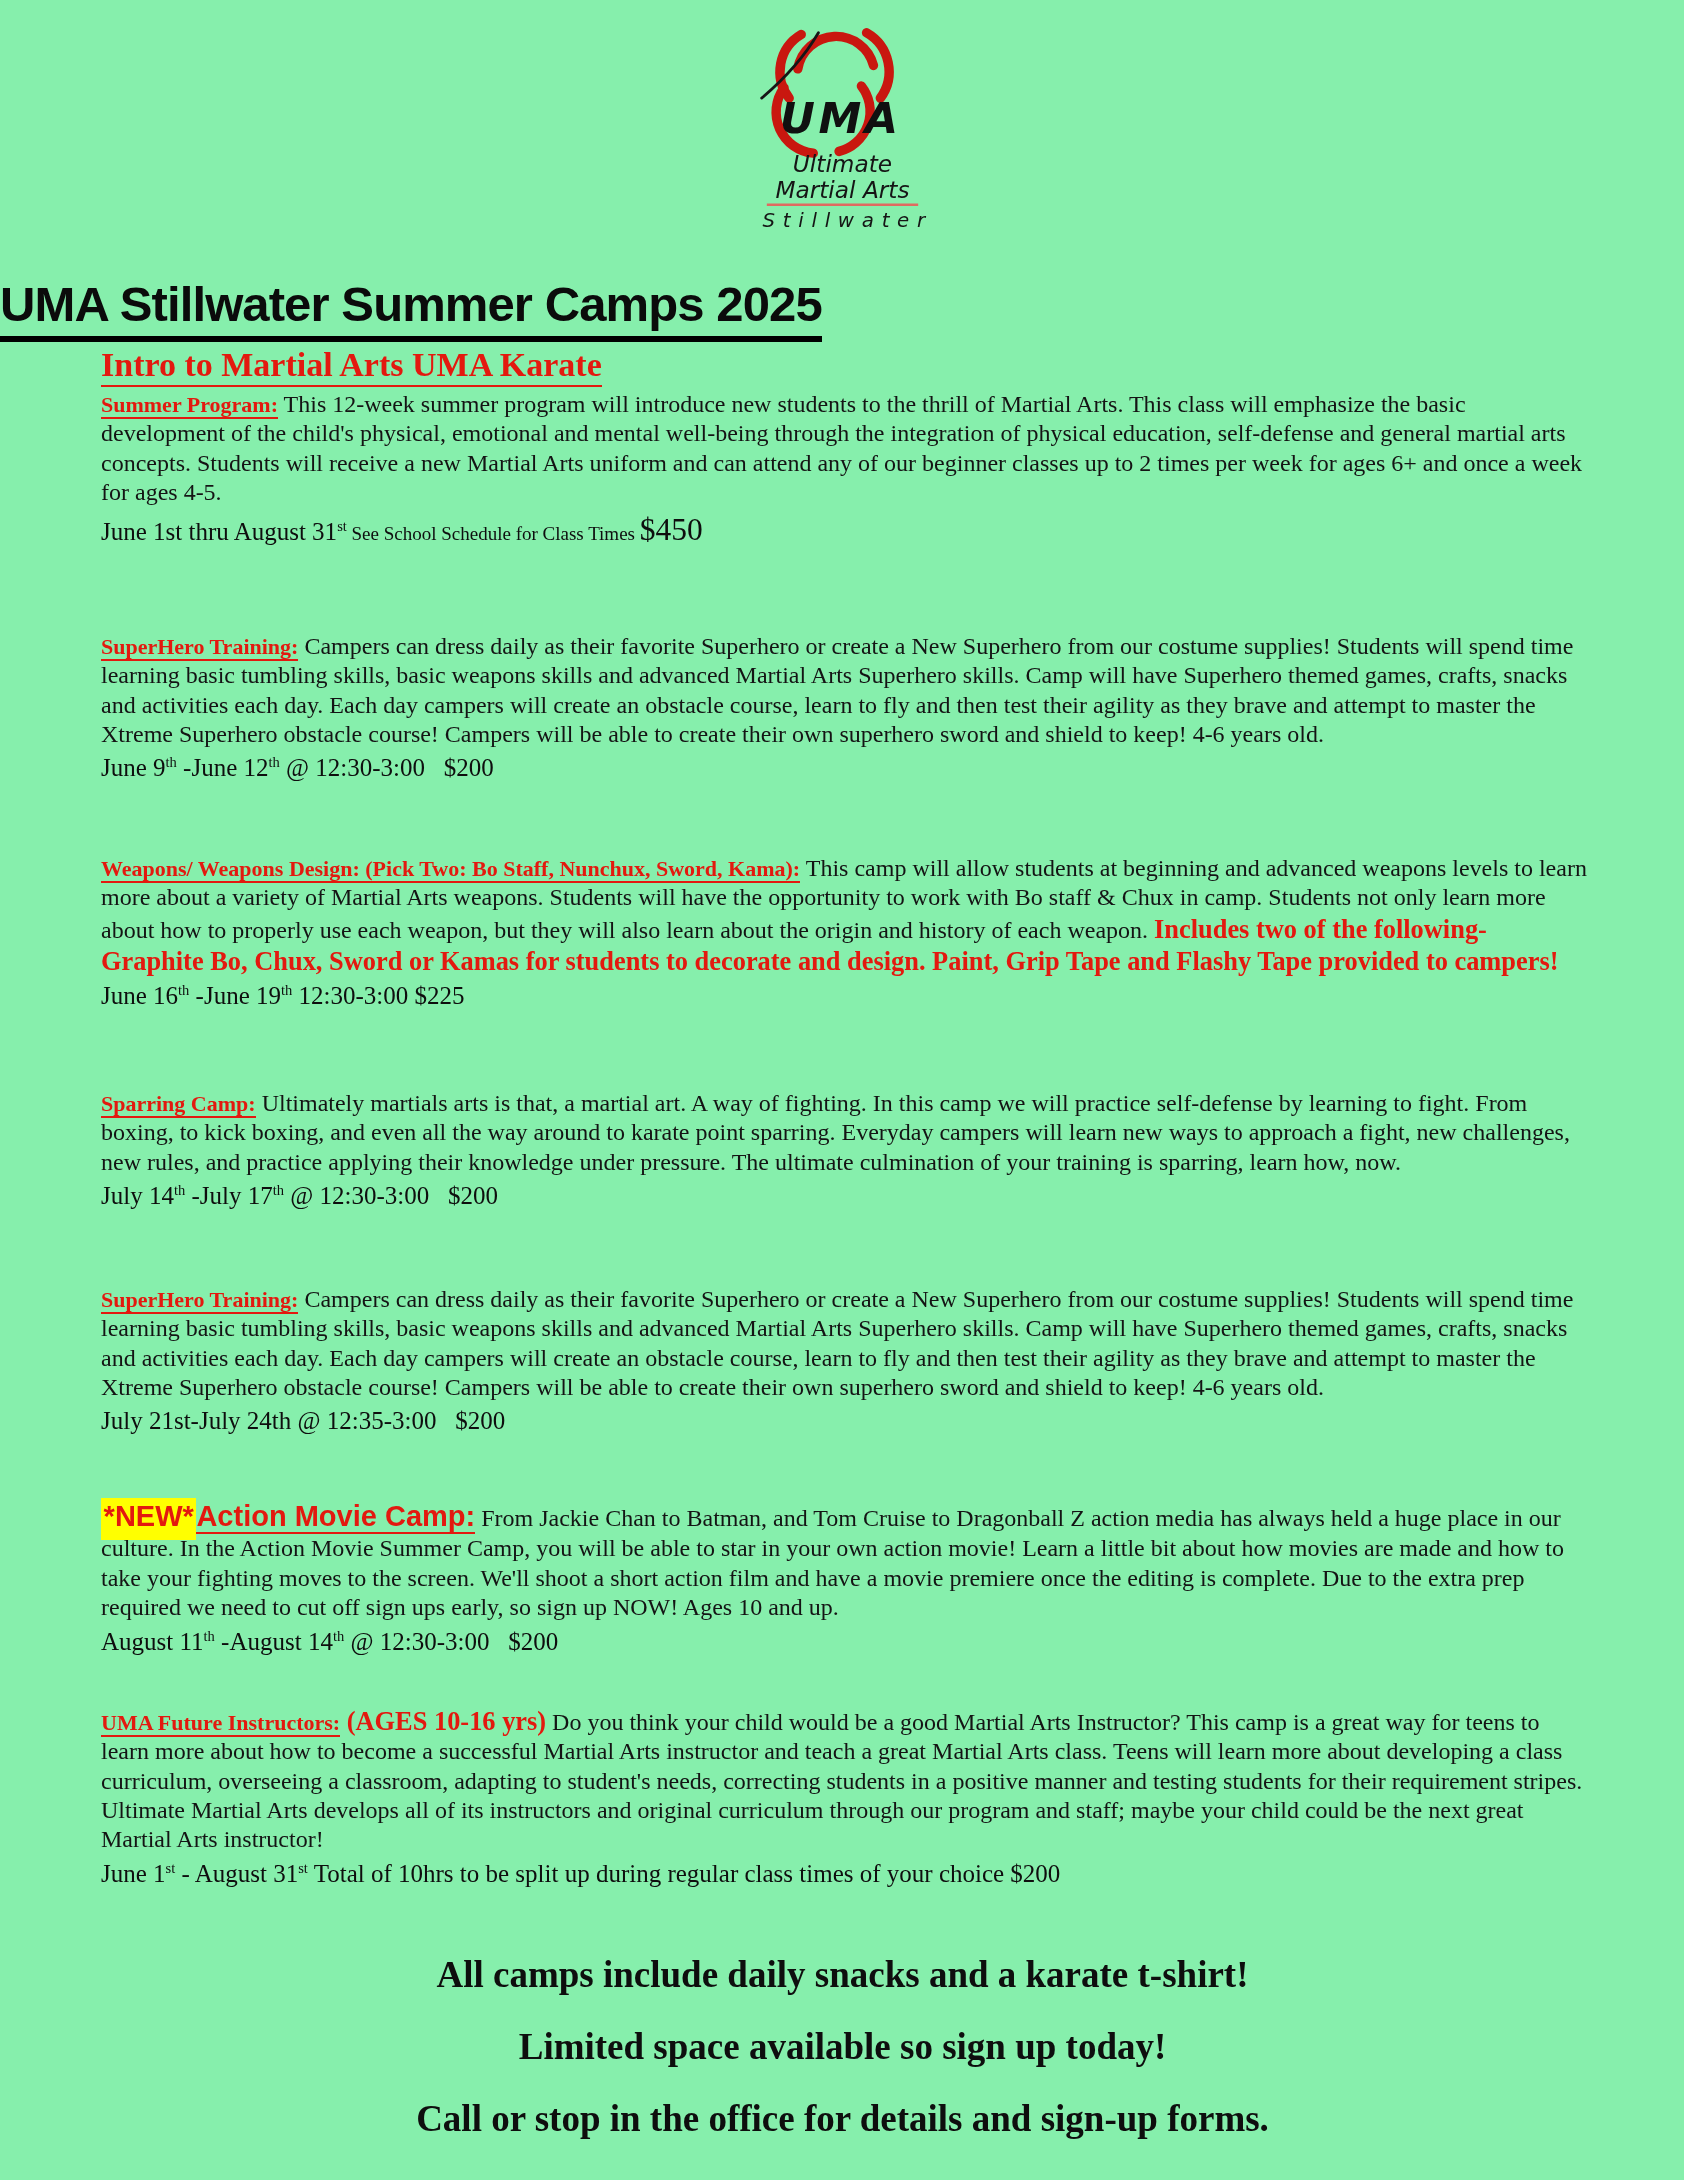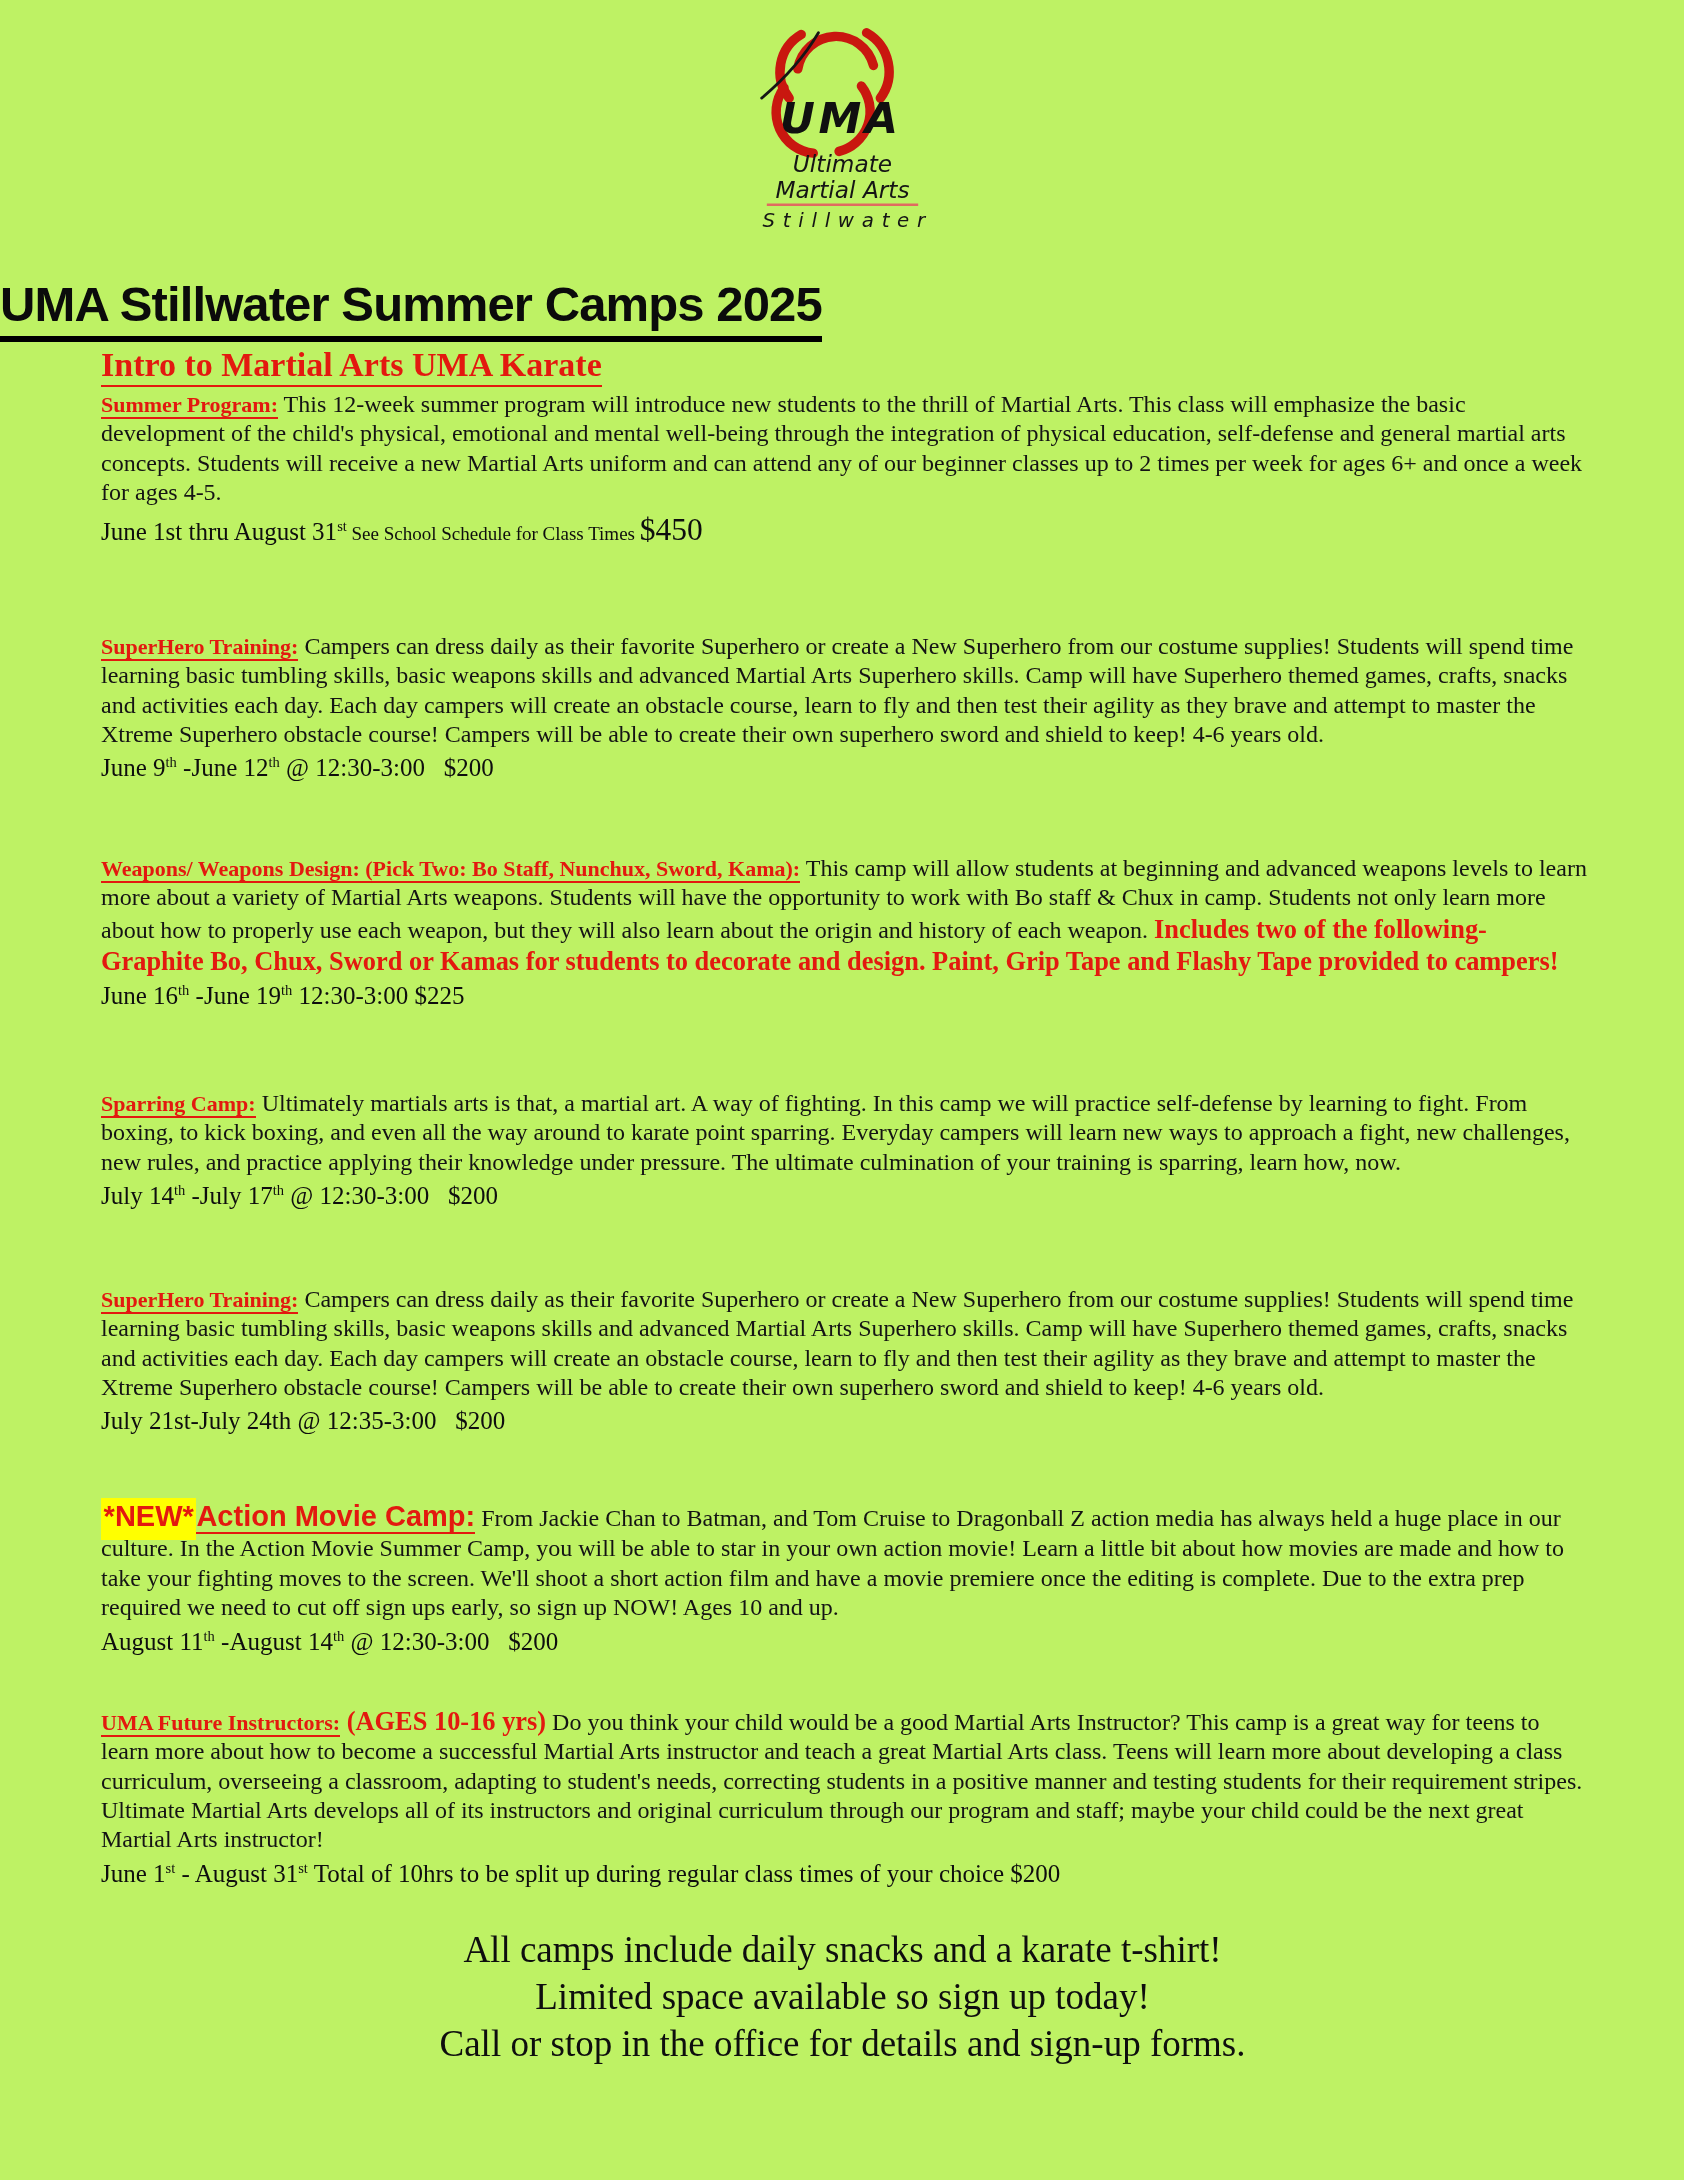--- a/index.html
+++ b/index.html
@@ -5,21 +5,21 @@
   :root{
     --red:#e3190f;
     --logo-red:#c9170f;
     --yellow:#ffff00;
     --ink:#141414;
   }
   html,body{margin:0;padding:0;background:#ffffff;}
   .page{
     position:relative;
     width:1685px;height:2181px;
-    background:#bef264;
+    background:#86efac;
     overflow:hidden;
     font-family:"Liberation Serif",serif;
     color:var(--ink);
   }
 
   
   .logo{position:absolute;top:19px;left:0;right:0;text-align:center;}
   .logo svg{display:inline-block;}
   .logo-arc{fill:none;stroke:var(--logo-red);stroke-width:11;stroke-linecap:round;}
   .logo-slash{fill:none;stroke:#161616;stroke-width:3.2;stroke-linecap:round;}
@@ -66,21 +66,21 @@
   .date{
     margin:3.4px 0 0 0;font-weight:normal;font-size:25px;line-height:1.25;
     white-space:pre-wrap;color:#0e0e0e;
   }
   .run-sup{vertical-align:super;font-size:0.58em;}
   .run-small{font-size:19px;}
   .run-big{font-size:31.5px;}
 
   
   .footer{position:absolute;top:1927px;left:0;right:0;text-align:center;}
-  .footer-line{font-weight:normal;font-size:37px;line-height:1.27;color:#0e0e0e;}
+  .footer-line{font-weight:bold;font-size:37px;line-height:1.27;color:#0e0e0e;margin-top:25px;}
 </style>
 </head>
 <body>
 
 <div class="page">
 
   <header class="logo">
     <svg width="247" height="215" viewBox="0 0 280 250" aria-hidden="true">
       <path class="logo-arc" d="M 92 18 A 50 50 0 0 0 78 92"></path>
       <path class="logo-arc" d="M 88 58 A 45 45 0 0 1 176 54"></path>

